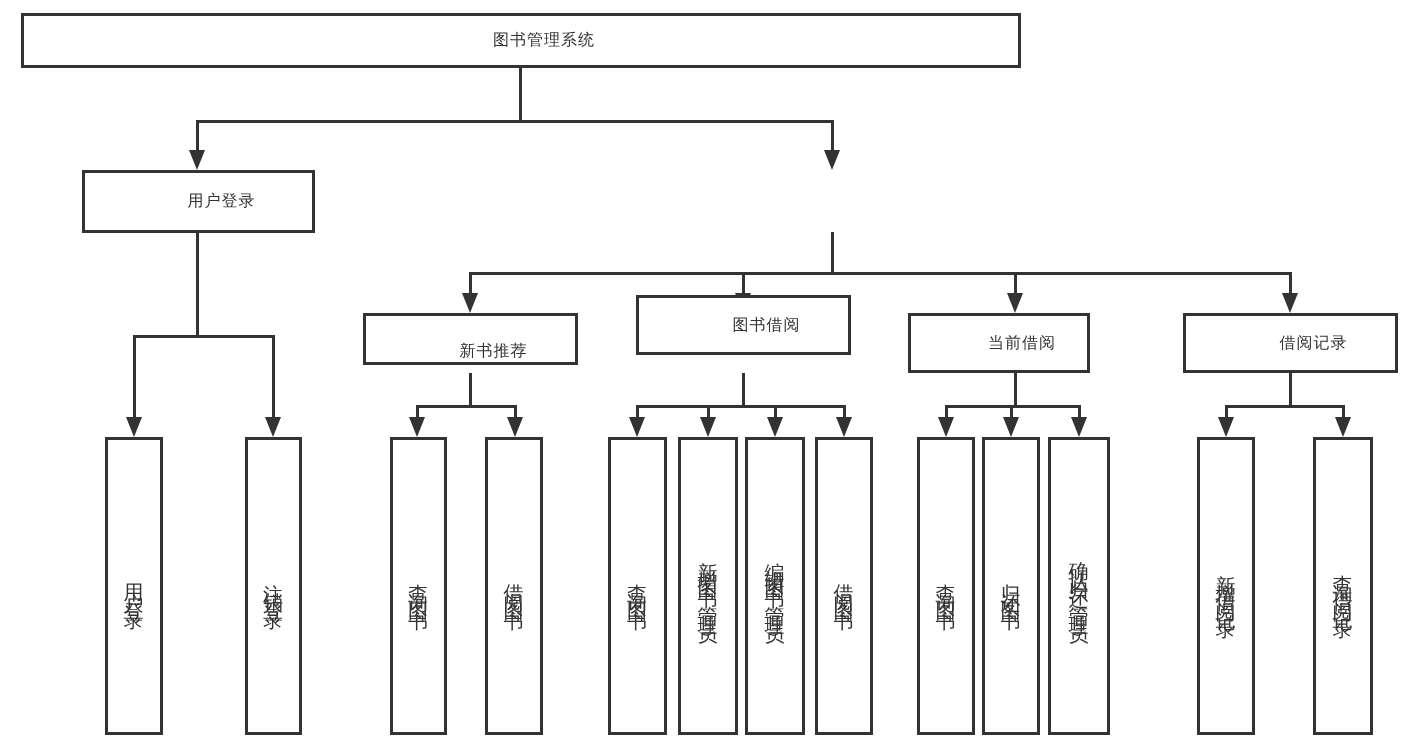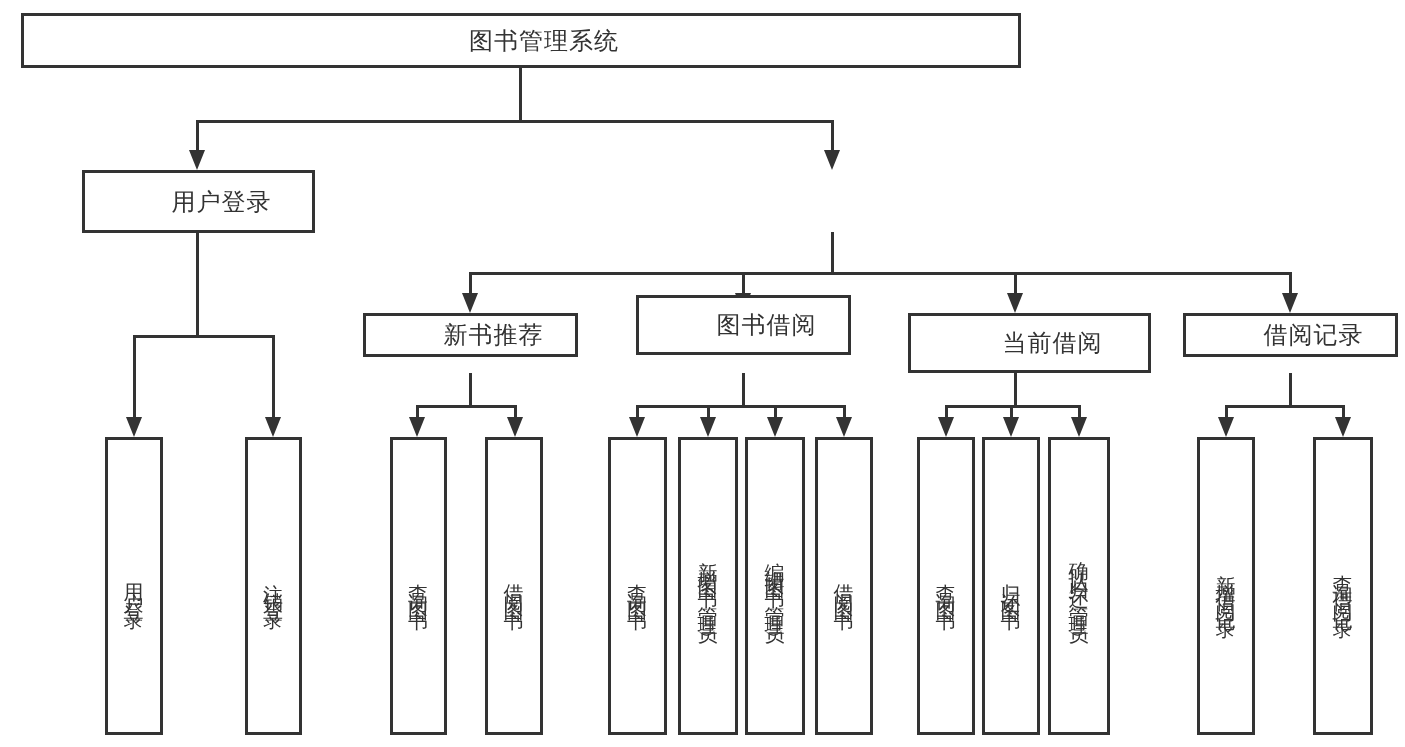--- a/index.html
+++ b/index.html
@@ -17,21 +17,21 @@
   }
   .hbox {
     position: absolute;
     background: #ffffff;
     border: 3px solid #333333;
     box-sizing: border-box;
     display: flex;
     align-items: center;
     justify-content: center;
     color: #333333;
-    font-size: 24px;
+    font-size: 16px;
     letter-spacing: 1px;
     z-index: 2;
     padding-left: 46px;
   }
   .vbox {
     position: absolute;
     background: #ffffff;
     border: 3px solid #333333;
     box-sizing: border-box;
     display: flex;
@@ -110,30 +110,30 @@
   <div class="hline" style="left:469px; top:272px; width:822px;"></div>
   <div class="vline" style="left:469px; top:272px; height:24px;"></div>
   <div class="arrow" style="left:462px; top:293px;"></div>
   <div class="vline" style="left:742px; top:272px; height:24px;"></div>
   <div class="arrow" style="left:735px; top:293px;"></div>
   <div class="vline" style="left:1014px; top:272px; height:24px;"></div>
   <div class="arrow" style="left:1007px; top:293px;"></div>
   <div class="vline" style="left:1289px; top:272px; height:24px;"></div>
   <div class="arrow" style="left:1282px; top:293px;"></div>
 
-  <div class="hbox" style="left:363px; top:313px; width:215px; height:44px;">
+  <div class="hbox" style="left:363px; top:313px; width:215px; height:52px;align-items:flex-end;">
     <span>新书推荐</span>
   </div>
   <div class="hbox" style="left:636px; top:295px; width:215px; height:60px;">
     <span>图书借阅</span>
   </div>
-  <div class="hbox" style="left:908px; top:313px; width:243px; height:60px;">
+  <div class="hbox" style="left:908px; top:313px; width:182px; height:60px;">
     <span>当前借阅</span>
   </div>
-  <div class="hbox" style="left:1183px; top:313px; width:215px; height:44px;">
+  <div class="hbox" style="left:1183px; top:313px; width:215px; height:60px;">
     <span>借阅记录</span>
   </div>
 
   <div class="vline" style="left:469px; top:373px; height:35px;"></div>
   <div class="hline" style="left:416px; top:405px; width:101px;"></div>
   <div class="vline" style="left:416px; top:405px; height:14px;"></div>
   <div class="arrow" style="left:409px; top:417px;"></div>
   <div class="vline" style="left:514px; top:405px; height:14px;"></div>
   <div class="arrow" style="left:507px; top:417px;"></div>
 

